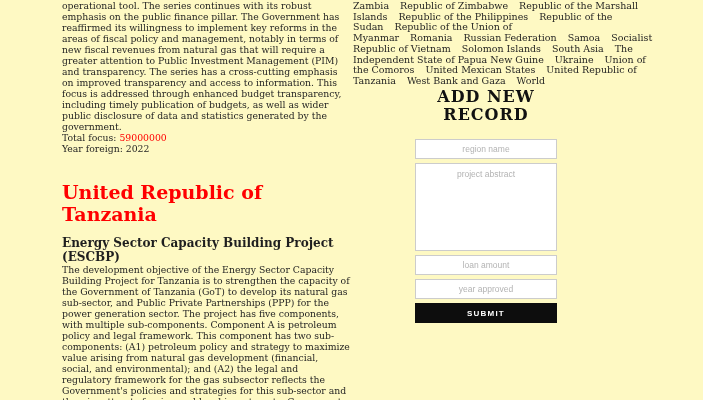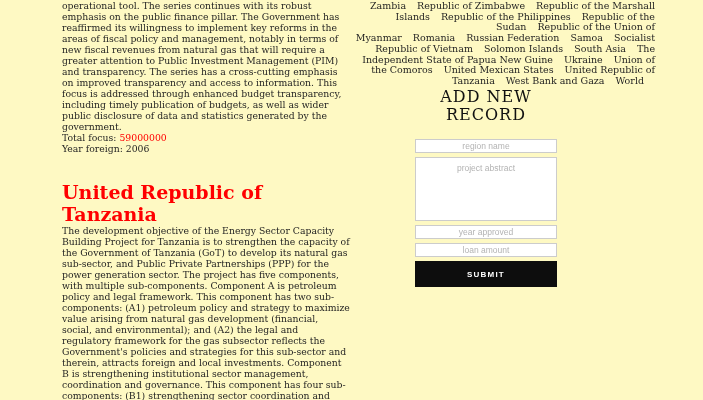--- a/index.html
+++ b/index.html
@@ -12,68 +12,69 @@
   .intro-para{margin-top:1px;}
   .total-loan{margin-top:9px;font-size:9.6px;}
   .loan-value{color:#ff0000;}
   .year-approved{margin-top:5px;font-size:9.6px;}
   .country-title{margin:27px 0 0;font-size:19px;line-height:22px;font-weight:bold;color:#ff0000;}
   .project-title{margin:11px 0 0;font-size:12px;line-height:14px;font-weight:bold;color:#1f1f1f;}
   .desc-para{margin-top:11px;}
 
   
   .country-list{position:absolute;left:353px;top:1px;width:302px;
-                font-size:9.5px;line-height:10.7px;color:#1f1f1f;text-align:right;}
+                font-size:9.5px;line-height:10.7px;color:#1f1f1f;}
   .country-link{margin-right:11px;cursor:pointer;}
 
   
   .form-wrap{position:absolute;left:410px;top:88px;width:152px;text-align:center;}
-  .form-heading{margin:0 0 15px;font-size:16px;line-height:18px;font-weight:normal;
+  .form-heading{margin:0 0 15px;font-size:16px;line-height:18px;font-weight:bold;
                 letter-spacing:1px;color:#111111;}
-  .field{display:block;box-sizing:border-box;width:142px;height:14px;margin:0 auto 4px;
+  .field{display:block;box-sizing:border-box;width:142px;height:20px;margin:0 auto 4px;
          border:1px solid #cccccc;background:#ffffff;text-align:center;
          font-family:"Liberation Sans","DejaVu Sans",sans-serif;font-size:8.5px;color:#444444;
          outline:none;padding:0;}
   .field::placeholder{color:#b3b3b3;opacity:1;}
-  textarea.field{height:64px;resize:none;padding-top:5px;}
-  .submit-btn{display:block;box-sizing:border-box;width:142px;height:26px;margin:1px auto 0;
+  textarea.field{height:88px;resize:none;padding-top:5px;}
+  .submit-btn{display:block;box-sizing:border-box;width:142px;height:20px;margin:1px auto 0;
               background:#0d0d0d;color:#ffffff;border:none;cursor:pointer;
               font-family:"Liberation Sans","DejaVu Sans",sans-serif;font-weight:bold;
               font-size:8px;letter-spacing:1.2px;}
 </style>
 </head>
 <body>
 
 <div class="page">
 
   <div class="left-col">
     <p class="intro-para">operational tool. The series continues with its robust emphasis on the public finance pillar. The Government has reaffirmed its willingness to implement key reforms in the areas of fiscal policy and management, notably in terms of new fiscal revenues from natural gas that will require a greater attention to Public Investment Management (PIM) and transparency. The series has a cross-cutting emphasis on improved transparency and access to information. This focus is addressed through enhanced budget transparency, including timely publication of budgets, as well as wider public disclosure of data and statistics generated by the government.</p>
 
     <p class="total-loan"><span>Total focus:</span> <span class="loan-value">59000000</span></p>
 
-    <p class="year-approved"><span>Year foreign:</span> <span>2006</span></p>
+    <p class="year-approved"><span>Year foreign:</span> <span>2022</span></p>
 
     <h1 class="country-title">United Republic of Tanzania</h1>
 
+    <h3 class="project-title">Energy Sector Capacity Building Project (ESCBP)</h3>
 
     <p class="desc-para">The development objective of the Energy Sector Capacity Building Project for Tanzania is to strengthen the capacity of the Government of Tanzania (GoT) to develop its natural gas sub-sector, and Public Private Partnerships (PPP) for the power generation sector. The project has five components, with multiple sub-components. Component A is petroleum policy and legal framework. This component has two sub-components: (A1) petroleum policy and strategy to maximize value arising from natural gas development (financial, social, and environmental); and (A2) the legal and regulatory framework for the gas subsector reflects the Government's policies and strategies for this sub-sector and therein, attracts foreign and local investments. Component B is strengthening institutional sector management, coordination and governance. This component has four sub-components: (B1) strengthening sector coordination and governance; (B2) enhancing organizational capacity; (B3) environmental and social management; and (B4) health and safety management. Component C is education and skills development. This component addresses the increase in availability of vocational training capacity for the gas sub-sector of Tanzania in alignment with the projection of employment growth in the public and private parts of the sub-sector. Component D is power generation and natural gas PPP projects capacity building. This component has two sub-components: (D1) Ministry of Energy and Minerals (MEM) PPP node support; and (D2) Tanzania Electric Supply Company Limited</p>
   </div>
 
   <div class="country-list">
     <span class="country-link">Zambia</span><span class="country-link">Republic of Zimbabwe</span><span class="country-link">Republic of the Marshall Islands</span><span class="country-link">Republic of the Philippines</span><span class="country-link">Republic of the Sudan</span><span class="country-link">Republic of the Union of Myanmar</span><span class="country-link">Romania</span><span class="country-link">Russian Federation</span><span class="country-link">Samoa</span><span class="country-link">Socialist Republic of Vietnam</span><span class="country-link">Solomon Islands</span><span class="country-link">South Asia</span><span class="country-link">The Independent State of Papua New Guine</span><span class="country-link">Ukraine</span><span class="country-link">Union of the Comoros</span><span class="country-link">United Mexican States</span><span class="country-link">United Republic of Tanzania</span><span class="country-link">West Bank and Gaza</span><span class="country-link">World</span>
   </div>
 
   <div class="form-wrap">
     <h2 class="form-heading">ADD NEW RECORD</h2>
 
     <input class="field" type="text" placeholder="region name" style="">
 
 
     <textarea class="field" placeholder="project abstract" style=""></textarea>
 
+    <input class="field" type="text" placeholder="loan amount" style="">
+
     <input class="field" type="text" placeholder="year approved" style="">
-
-    <input class="field" type="text" placeholder="loan amount" style="">
 
     <button class="submit-btn">SUBMIT</button>
   </div>
 
 </div>
 
 </body></html>

